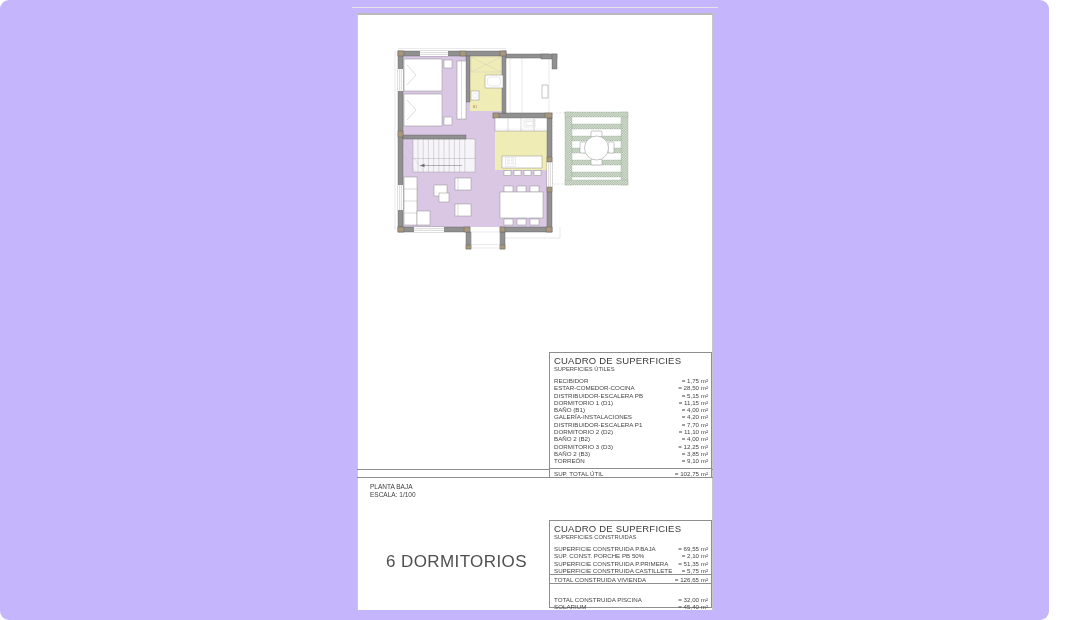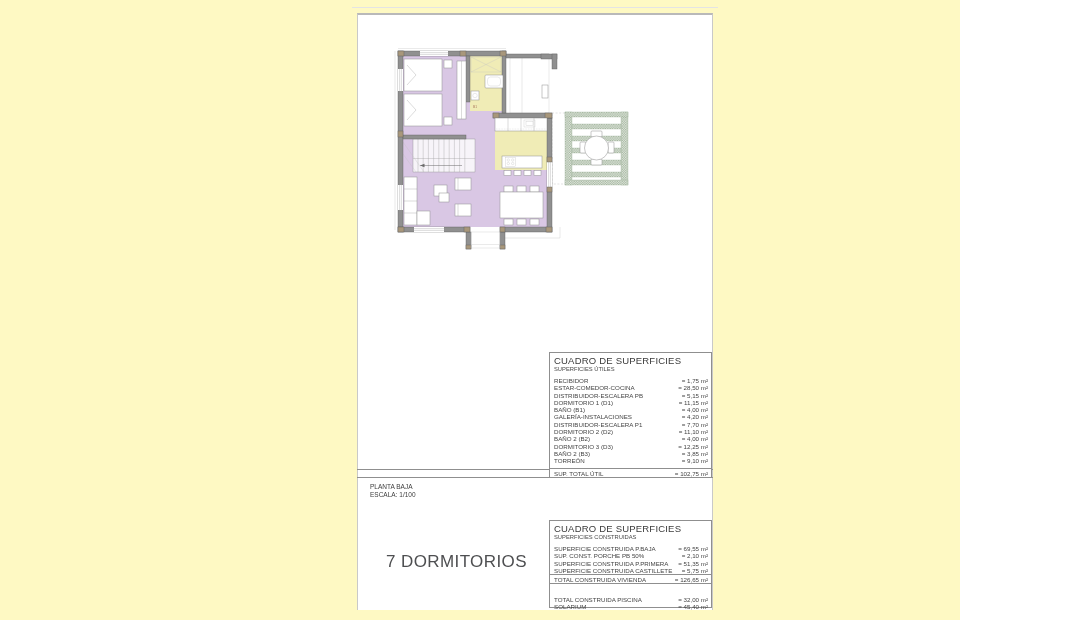--- a/index.html
+++ b/index.html
@@ -1,17 +1,17 @@
 <!DOCTYPE html>
 <html style="--floor_main: #d9c7e4; --floor_wet: #f0ecb6; --pergola: #9fb29b; --wall: #909090; --pillar: #a8977b;"><head>
 <meta charset="utf-8">
 <style>
   html,body{margin:0;padding:0;background:#ffffff;}
-  .canvas{position:relative;width:960px;height:620px;background:#fef9c3;overflow:hidden;
-          font-family:"Liberation Sans","DejaVu Sans",sans-serif;}
+  .canvas{position:relative;width:1049px;height:620px;background:#c4b5fd;overflow:hidden;
+          font-family:"Liberation Sans","DejaVu Sans",sans-serif;border-radius:9px;}
 
   
   .sheet-topline{position:absolute;left:352px;top:7px;width:366px;height:1px;background:#e4e4e4;}
   .sheet{position:absolute;left:357px;top:13px;width:354px;height:595px;background:#fff;
          border-left:1px solid #c9c9c9;border-right:1px solid #c9c9c9;border-top:2px solid #b9b9b9;}
   .divider1{position:absolute;left:357px;top:469px;width:356px;height:1px;background:#8f8f8f;}
   .divider2{position:absolute;left:357px;top:477px;width:356px;height:1px;background:#8f8f8f;}
 
   
   .plan{position:absolute;left:390px;top:45px;width:250px;height:215px;}
@@ -305,21 +305,21 @@
       <span>SUP. TOTAL ÚTIL</span>
       <span>= 102,75 m²</span>
     </div>
   </div>
 
   <div class="titleblock">
     <div>PLANTA BAJA</div>
     <div>ESCALA: 1/100</div>
   </div>
 
-  <div class="dormitorios">7 DORMITORIOS</div>
+  <div class="dormitorios">6 DORMITORIOS</div>
 
   <div class="tbox tbox2">
     <div class="tb-title">CUADRO DE SUPERFICIES</div>
     <div class="tb-sub">SUPERFICIES CONSTRUIDAS</div>
     <div class="tb-rows">
 
     <div class="tb-row">
         <span class="lbl">SUPERFICIE CONSTRUIDA P.BAJA</span>
         <span class="val">= 69,55 m²</span>
       </div>

